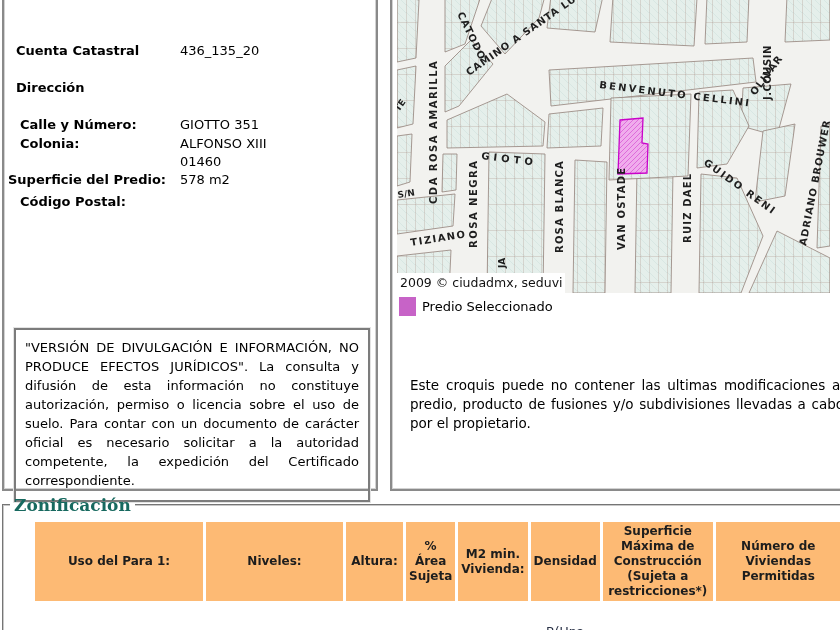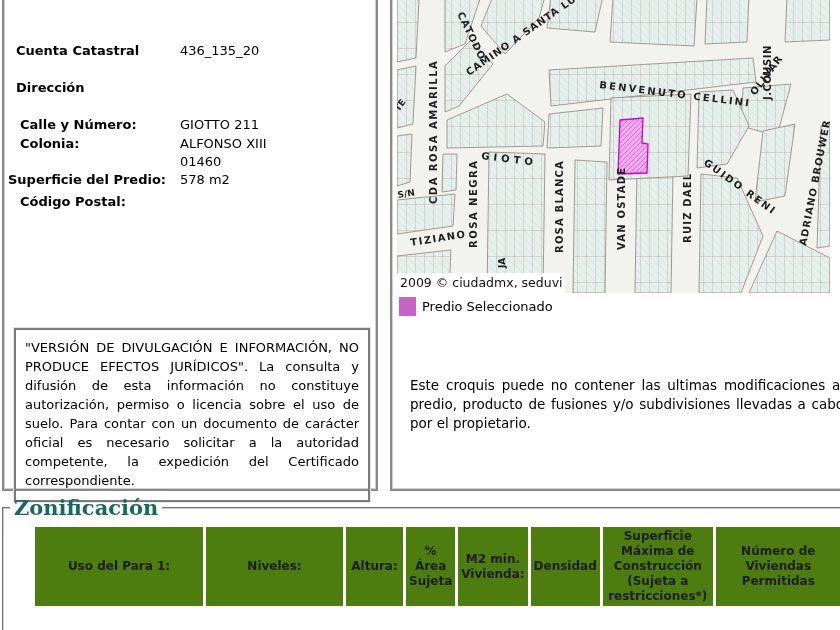--- a/index.html
+++ b/index.html
@@ -43,28 +43,28 @@
   }
 
   
   #zonif{
     position:absolute;left:2px;top:495px;width:848px;height:180px;
     border:2px groove #c9c9c9;padding:0;margin:0;background:#fff;
   }
   #zonif legend{
     margin-left:6px;padding:0 4px;
     font-family:"DejaVu Serif","Liberation Serif",serif;
-    font-weight:bold;font-size:21px;color:#17695f;
+    font-weight:bold;font-size:17px;color:#17695f;
   }
   #zonif-table{
     border-collapse:separate;border-spacing:3px 3px;
     margin:4px 0 0 28px;table-layout:fixed;
   }
   #zonif-table th{
-    background:#4d7c0f;color:#1d1d1d;
+    background:#fdba74;color:#1d1d1d;
     font-size:12px;font-weight:bold;line-height:15px;
     text-align:center;vertical-align:middle;
     height:72px;padding:2px 3px;
   }
   #zonif-table td{
     font-size:12.5px;color:#2a3247;text-align:center;
     height:70px;vertical-align:middle;padding:0 2px;line-height:15px;
   }
   td.va-top{vertical-align:top;padding-top:3px;}
 
@@ -85,21 +85,21 @@
 <div id="left-panel" class="panel">
   <div class="lp-row" style="top:50px;">
     <span class="lp-label">Cuenta Catastral</span>
     <span class="lp-value">436_135_20</span>
   </div>
   <div class="lp-row" style="top:87px;">
     <span class="lp-label">Dirección</span>
   </div>
   <div class="lp-row" style="top:124px;">
     <span class="lp-label" style="left:16px;">Calle y Número:</span>
-    <span class="lp-value">GIOTTO 211</span>
+    <span class="lp-value">GIOTTO 351</span>
   </div>
   <div class="lp-row" style="top:143px;">
     <span class="lp-label" style="left:16px;text-align:center;">Colonia:</span>
     <span class="lp-value">ALFONSO XIII</span>
   </div>
   <div class="lp-row" style="top:161px;">
     <span class="lp-label" style="left:16px;margin-top:40px;">Código Postal:</span>
     <span class="lp-value">01460</span>
   </div>
   <div class="lp-row" style="top:179px;">

